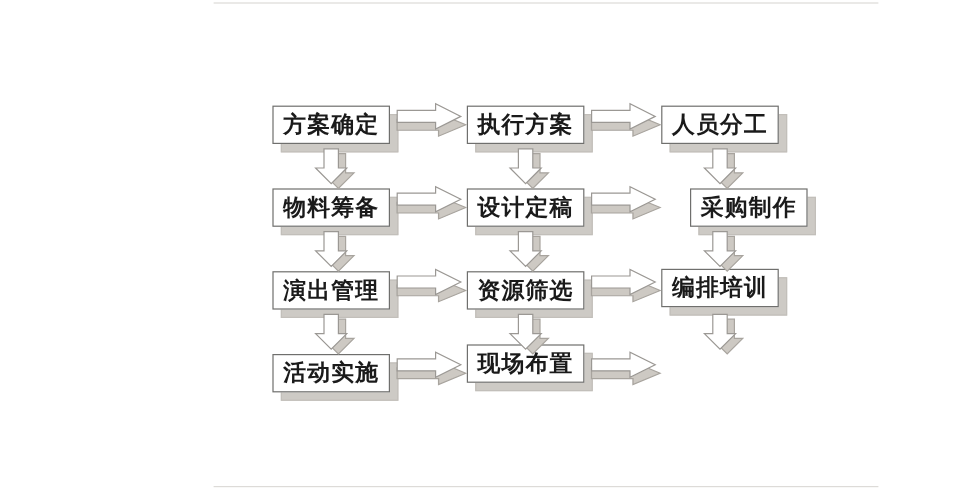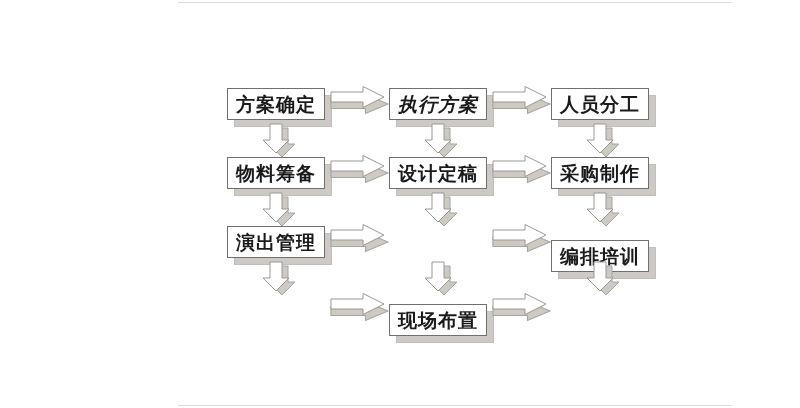--- a/index.html
+++ b/index.html
@@ -60,21 +60,21 @@
 
   <div class="rule" style="left:146px; top:2px;   width:554px;"></div>
   <div class="rule" style="left:146px; top:405px; width:554px;"></div>
 
   <div class="node" style="left:195px; top:88px;">
     <div class="node-shadow"></div>
     <div class="node-face">
         <span class="node-label">方案确定</span>
       </div>
   </div>
-  <div class="node" style="left:357px; top:88px;font-style:italic;">
+  <div class="node" style="left:357px; top:88px;">
     <div class="node-shadow"></div>
     <div class="node-face">
         <span class="node-label">执行方案</span>
       </div>
   </div>
   <div class="node" style="left:519px; top:88px;text-decoration:underline;">
     <div class="node-shadow"></div>
     <div class="node-face">
         <span class="node-label">人员分工</span>
       </div>
@@ -85,41 +85,53 @@
     <div class="node-face">
         <span class="node-label">物料筹备</span>
       </div>
   </div>
   <div class="node" style="left:357px; top:157px;padding-left:42px;">
     <div class="node-shadow"></div>
     <div class="node-face">
         <span class="node-label">设计定稿</span>
       </div>
   </div>
-  <div class="node" style="left:519px; top:157px;">
+  <div class="node" style="left:543px; top:157px;">
     <div class="node-shadow"></div>
     <div class="node-face">
         <span class="node-label">采购制作</span>
       </div>
   </div>
 
   <div class="node" style="left:195px; top:226px;padding-left:28px;">
     <div class="node-shadow"></div>
     <div class="node-face">
         <span class="node-label">演出管理</span>
       </div>
   </div>
-  <div class="node" style="left:519px; top:240px;">
+  <div class="node" style="left:357px; top:226px;">
+    <div class="node-shadow"></div>
+    <div class="node-face">
+        <span class="node-label">资源筛选</span>
+      </div>
+  </div>
+  <div class="node" style="left:519px; top:224px;">
     <div class="node-shadow"></div>
     <div class="node-face">
         <span class="node-label">编排培训</span>
       </div>
   </div>
 
-  <div class="node" style="left:357px; top:304px;border-radius:11px;">
+  <div class="node" style="left:195px; top:295px;">
+    <div class="node-shadow"></div>
+    <div class="node-face">
+        <span class="node-label">活动实施</span>
+      </div>
+  </div>
+  <div class="node" style="left:357px; top:287px;border-radius:11px;">
     <div class="node-shadow"></div>
     <div class="node-face">
         <span class="node-label">现场布置</span>
       </div>
   </div>
 
   <svg class="arrow-svg" style="left:293px; top:83px;" width="64" height="36" viewBox="-32 -14 64 36">
       <path class="a-sh" d="M-26,-5 H6 V-10.5 L27,0 L6,10.5 V5 H-26 Z" transform="translate(2,7) scale(1.08,0.9)"></path>
       <path class="a-f" d="M-26,-5 H6 V-10.5 L27,0 L6,10.5 V5 H-26 Z"></path>
     </svg>

